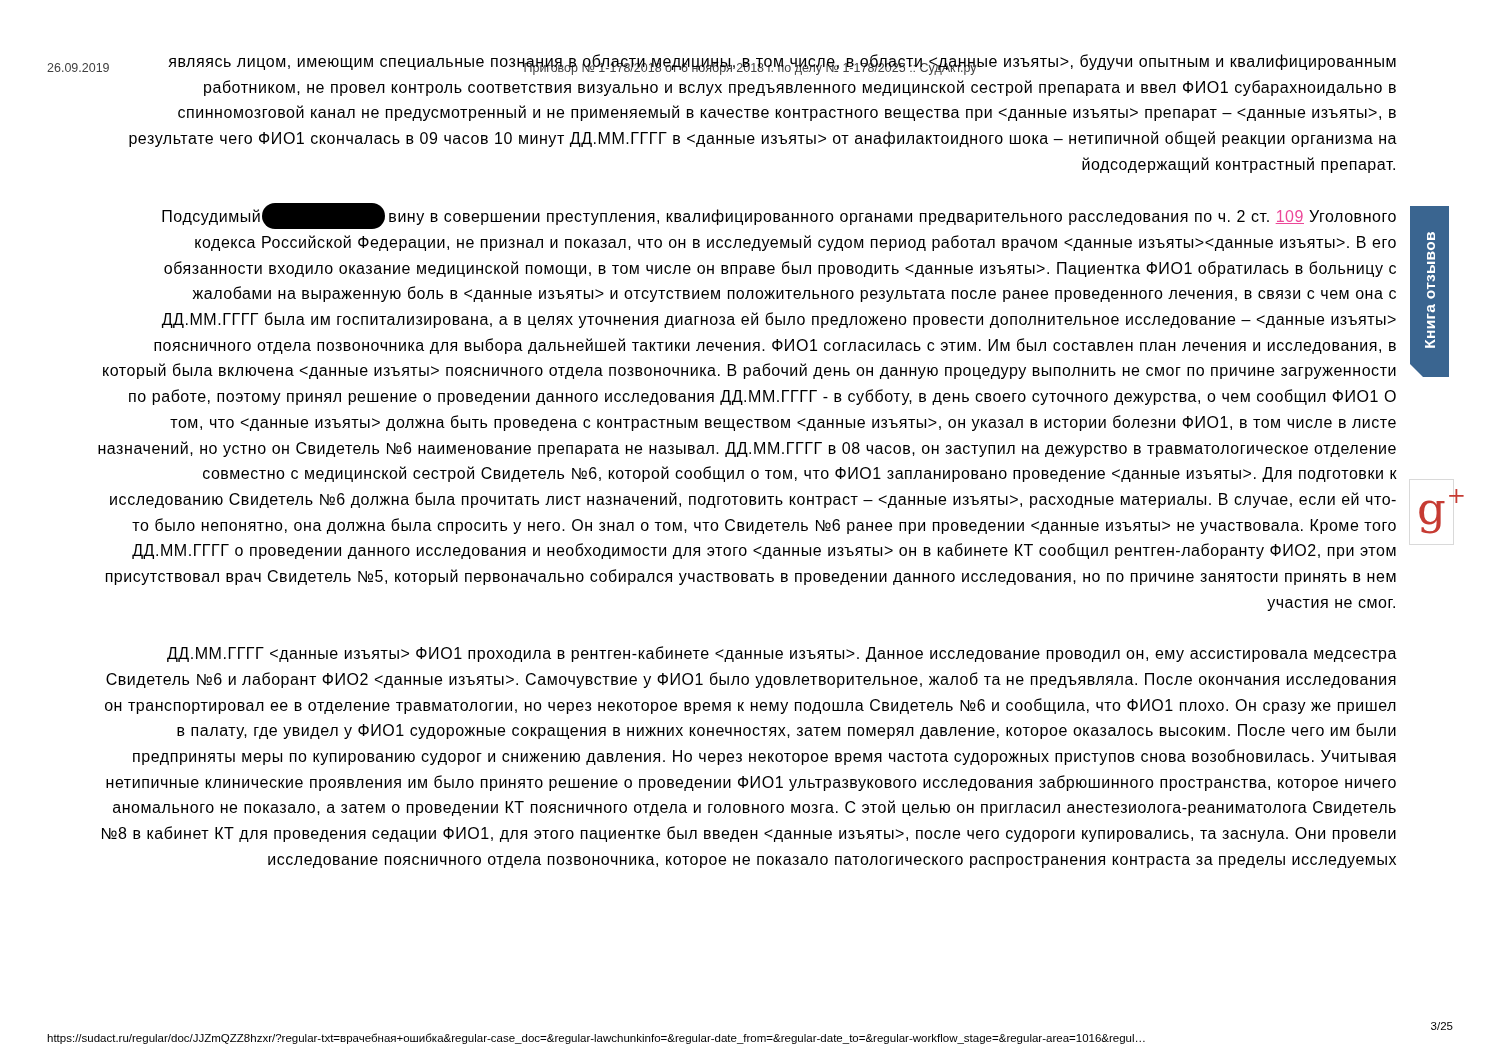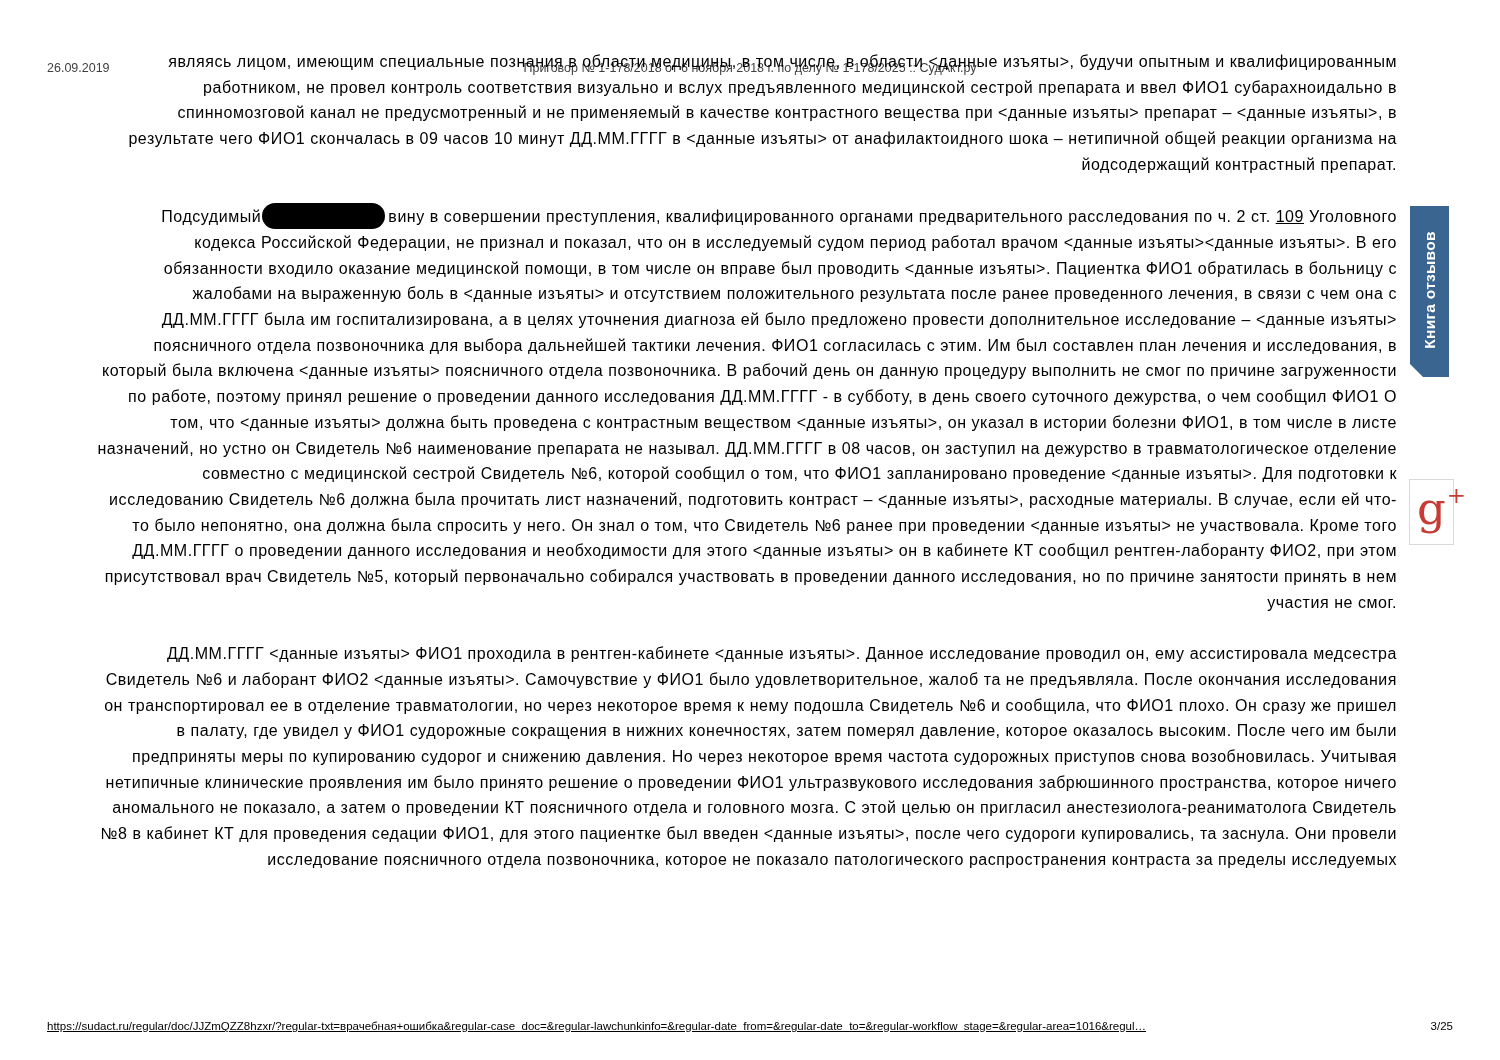--- a/index.html
+++ b/index.html
@@ -22,21 +22,21 @@
   .print-header .title { position: absolute; left: 0; right: 0; text-align: center; top: 0; }
 
   
   .document-body {
     position: absolute; top: 49px; left: 95px; width: 1302px;
     font-size: 16px; line-height: 25.7px; letter-spacing: 0.55px;
     text-align: right;
   }
   .document-body p { margin: 0 0 25.7px 0; }
   .document-body b { font-weight: normal; }
-  .law-link { color: #000000; text-decoration: underline; cursor: pointer; }
+  .law-link { color: #ec4899; text-decoration: underline; cursor: pointer; }
   .redaction {
     display: inline-block;
     width: 123px; height: 26px;
     background: #000;
     border-radius: 13px;
     vertical-align: -7px;
     margin: 0 3px 0 1px;
   }
 
   
@@ -64,21 +64,21 @@
   .gplus .plus {
     font-family: "DejaVu Serif", serif;
     font-size: 23px; vertical-align: 21px; margin-left: 1px;
   }
 
   
   .print-footer {
     position: absolute; left: 0; right: 0; top: 1020px; height: 16px;
     font-size: 11.5px; color: #000;
   }
-  .print-footer .url { position: absolute; left: 47px; top: 0; white-space: nowrap; text-decoration: underline; }
+  .print-footer .url { position: absolute; left: 47px; top: 12px; white-space: nowrap; }
   .print-footer .pageno { position: absolute; right: 47px; top: 0; }
 </style>
 </head>
 <body>
 
 <div class="print-header">
   <span class="date">26.09.2019</span>
   <span class="title">Приговор № 1-178/2018 от 6 ноября 2018 г. по делу № 1-178/2025 :: СудАкт.ру</span>
 </div>
 

